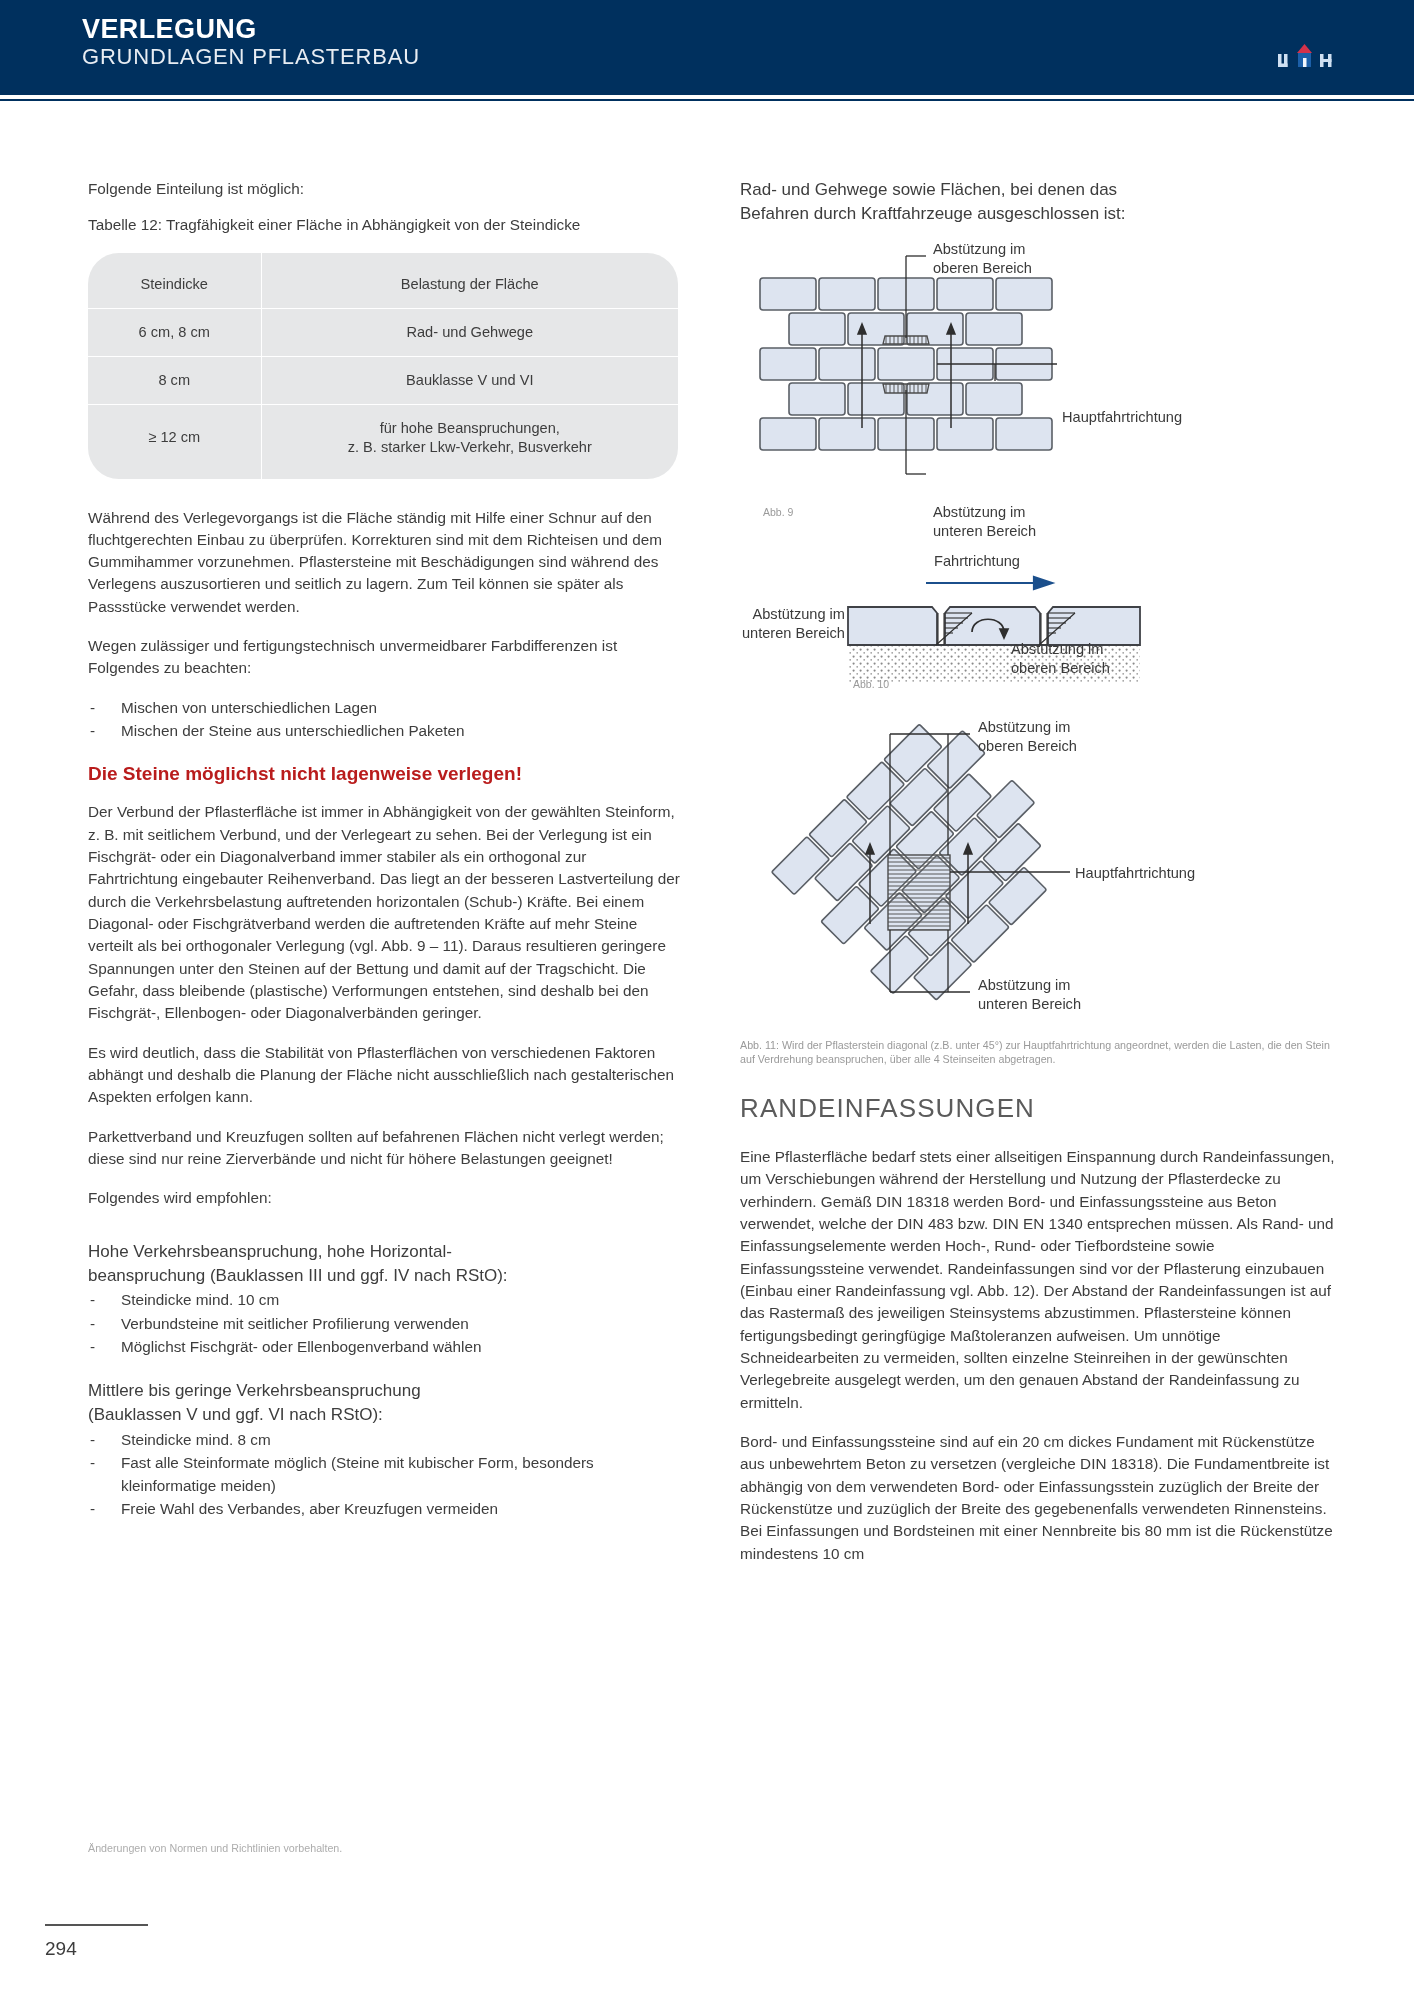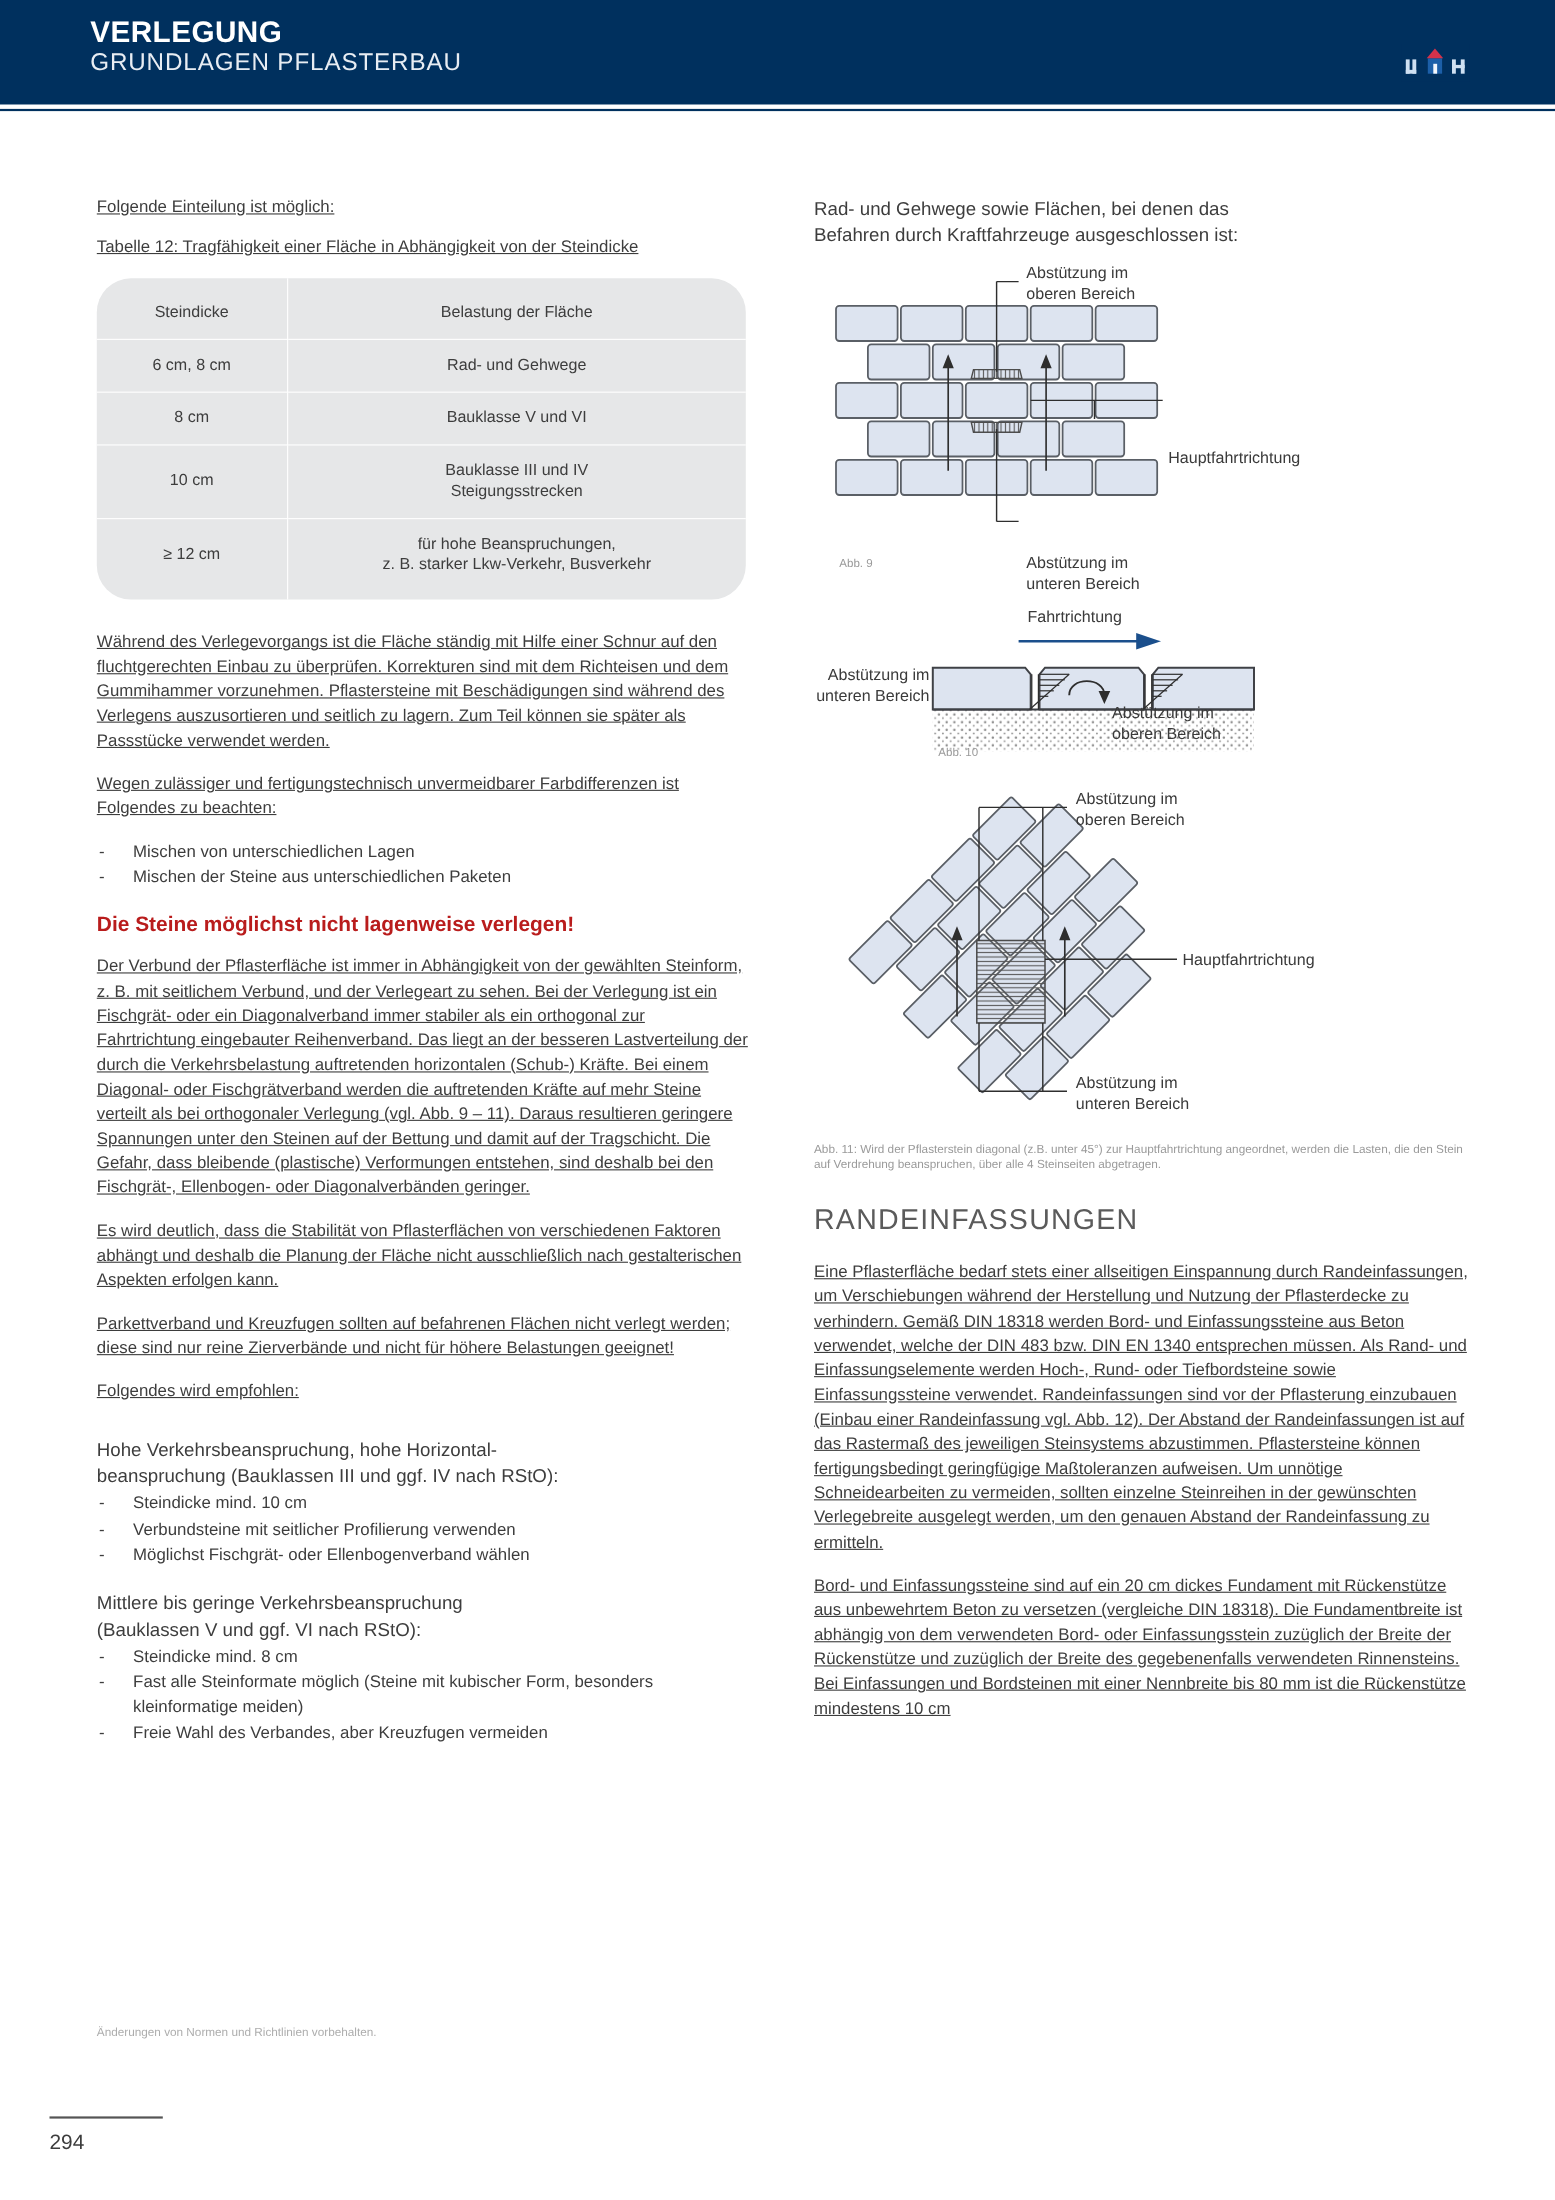--- a/index.html
+++ b/index.html
@@ -35,21 +35,21 @@
   }
   #logo {
     position:absolute; right:78px; top:40px;
     width:62px; height:34px;
   }
 
   
   #col-left  { position:absolute; left:88px; top:178px; width:592px; }
   #col-right { position:absolute; left:740px; top:178px; width:600px; }
 
-  p.body, div.body { font-size:15.3px; line-height:1.46; margin:0 0 17px 0; color:#3d3d3d;text-decoration:underline; }
+  p.body, div.body { font-size:15.3px; line-height:1.46; margin:0 0 17px 0; color:#3d3d3d; }
   .tight { margin-bottom:0; }
   .gap-sm { height:13px; }
   .gap-md { height:20px; }
   .gap-lg { height:28px; }
 
   h3.bold-head { font-size:19px; font-weight:bold; margin:0 0 16px 0; color:#b91c1c; }
   h3.sub-head  { font-size:17px; font-weight:normal; margin:0 0 2px 0; color:#3d3d3d; line-height:1.4; }
   h2.section-head {
     font-size:26px; font-weight:normal; letter-spacing:1.1px;
     color:#5b5b5b; margin:26px 0 22px 0;
@@ -133,25 +133,20 @@
       <td>Belastung der Fläche</td>
     </tr>
     <tr>
       <td class="c1">6 cm, 8 cm</td>
       <td>Rad- und Gehwege</td>
     </tr>
     <tr>
       <td class="c1">8 cm</td>
       <td>Bauklasse V und VI</td>
     </tr>
-    <tr>
-      <td class="c1">10 cm</td>
-      <td style="white-space:pre-line">Bauklasse III und IV
-Steigungsstrecken</td>
-    </tr>
     <tr class="spacer-bot">
       <td class="c1">≥ 12 cm</td>
       <td style="white-space:pre-line">für hohe Beanspruchungen,
 z. B. starker Lkw-Verkehr, Busverkehr</td>
     </tr>
   </tbody>
     </table>
 
   <div class="gap-lg"></div>
 

